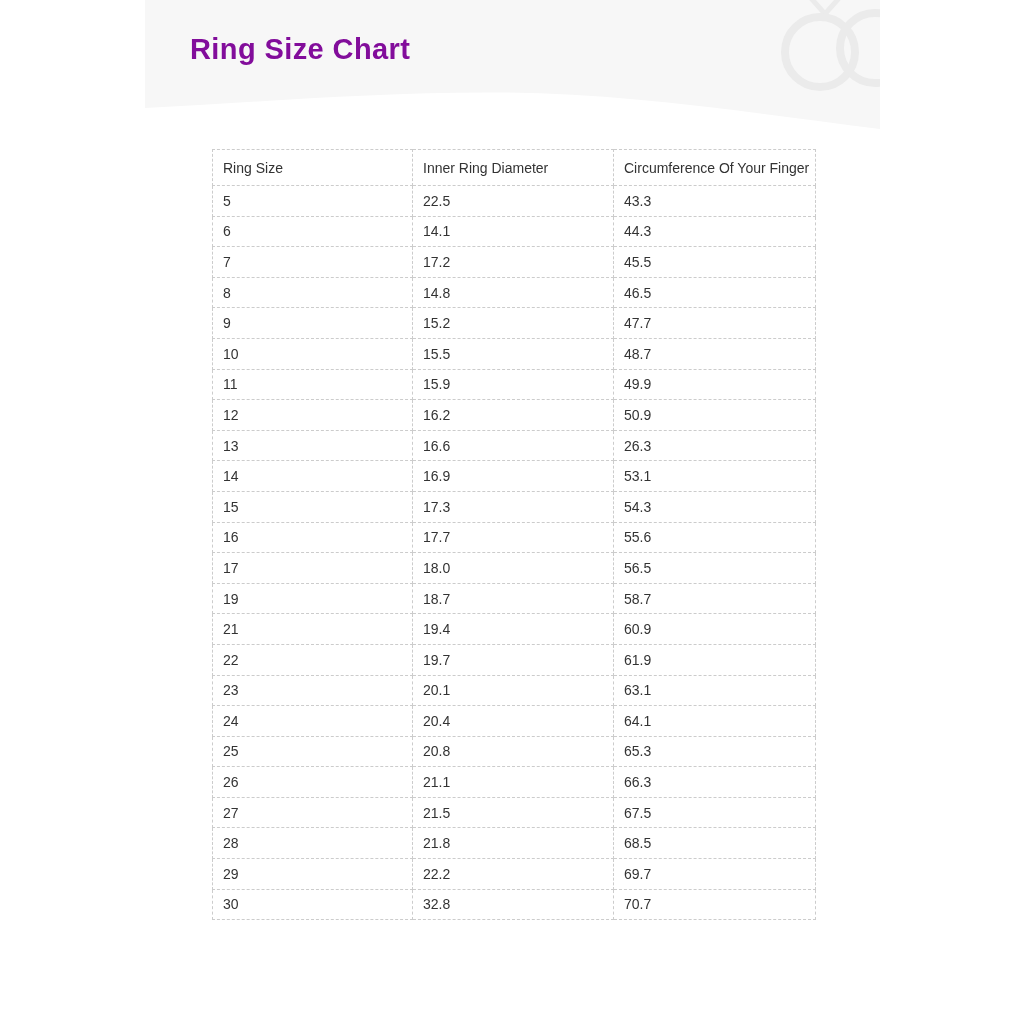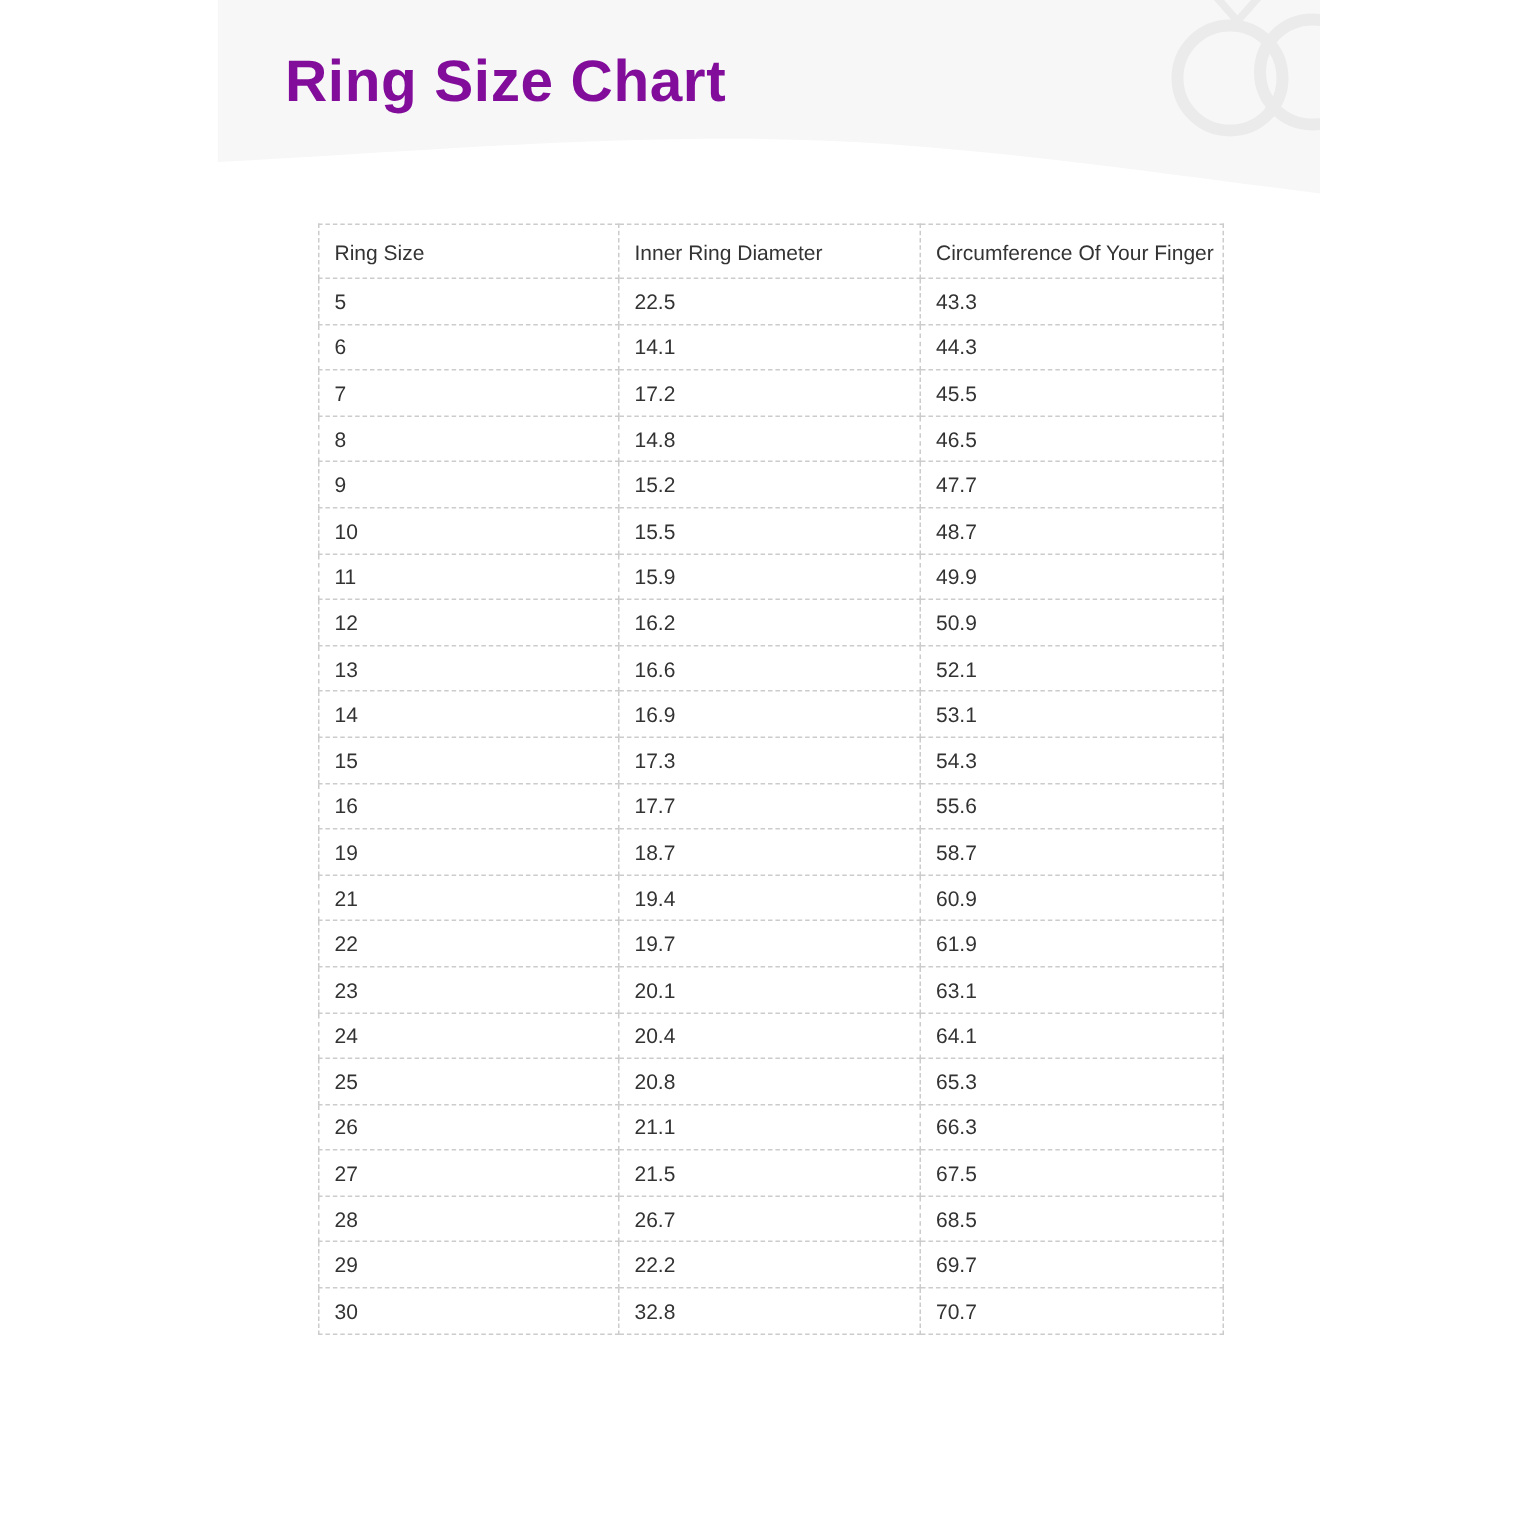--- a/index.html
+++ b/index.html
@@ -19,21 +19,21 @@
   .band {
     position: absolute;
     left: 0; top: 0;
     width: 735px; height: 134px;
     overflow: hidden;
   }
   .band-shape { position: absolute; left: 0; top: 0; display: block; }
   .page-title {
     position: absolute;
     left: 45px; top: 33px;
-    font-size: 39px;
+    font-size: 29px;
     font-weight: 600;
     letter-spacing: 0.4px;
     color: #820d9b;
     white-space: nowrap;
   }
   .rings {
     position: absolute;
     right: -12px; top: -12px;
     width: 122px; height: 112px;
   }
@@ -132,38 +132,43 @@
           <td>49.9</td>
         </tr>
         <tr>
           <td>12</td>
           <td>16.2</td>
           <td>50.9</td>
         </tr>
         <tr>
           <td>13</td>
           <td>16.6</td>
-          <td>52.1</td>
+          <td>26.3</td>
         </tr>
         <tr>
           <td>14</td>
           <td>16.9</td>
           <td>53.1</td>
         </tr>
         <tr>
           <td>15</td>
           <td>17.3</td>
           <td>54.3</td>
         </tr>
         <tr>
           <td>16</td>
           <td>17.7</td>
           <td>55.6</td>
         </tr>
         <tr>
+          <td>17</td>
+          <td>18.0</td>
+          <td>56.5</td>
+        </tr>
+        <tr>
           <td>19</td>
           <td>18.7</td>
           <td>58.7</td>
         </tr>
         <tr>
           <td>21</td>
           <td>19.4</td>
           <td>60.9</td>
         </tr>
         <tr>
@@ -191,21 +196,21 @@
           <td>21.1</td>
           <td>66.3</td>
         </tr>
         <tr>
           <td>27</td>
           <td>21.5</td>
           <td>67.5</td>
         </tr>
         <tr>
           <td>28</td>
-          <td>26.7</td>
+          <td>21.8</td>
           <td>68.5</td>
         </tr>
         <tr>
           <td>29</td>
           <td>22.2</td>
           <td>69.7</td>
         </tr>
         <tr>
           <td>30</td>
           <td>32.8</td>

